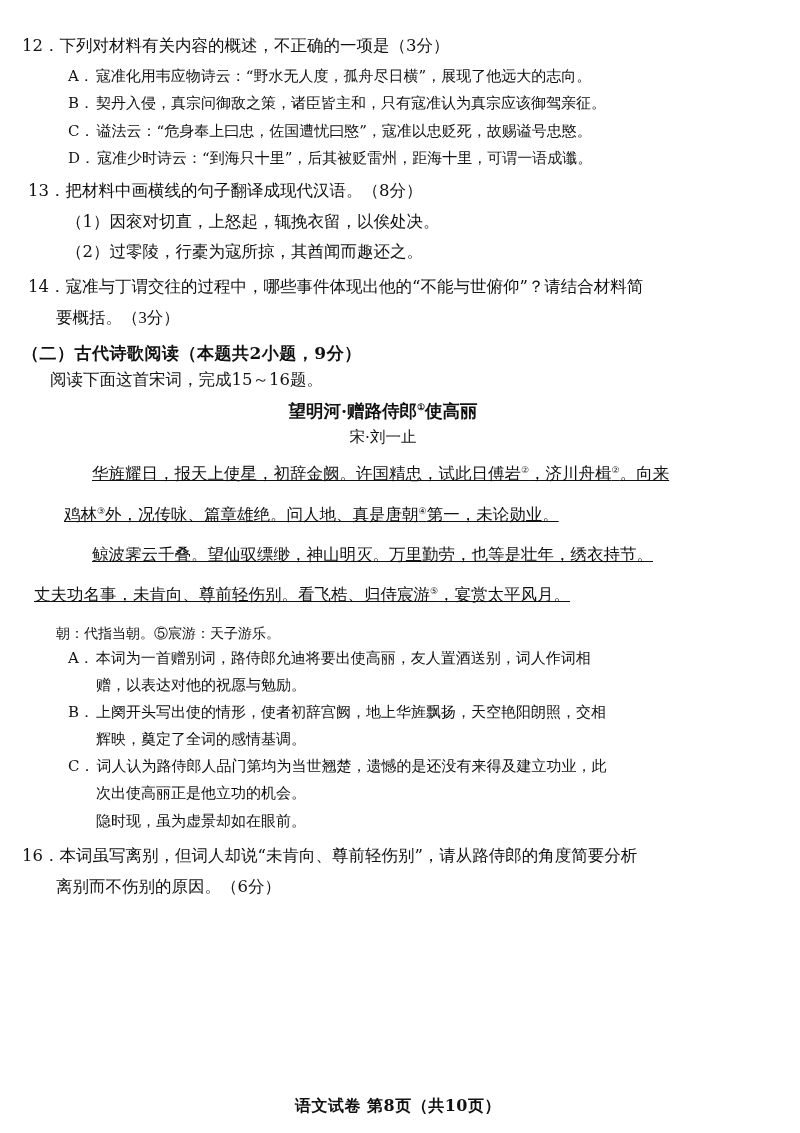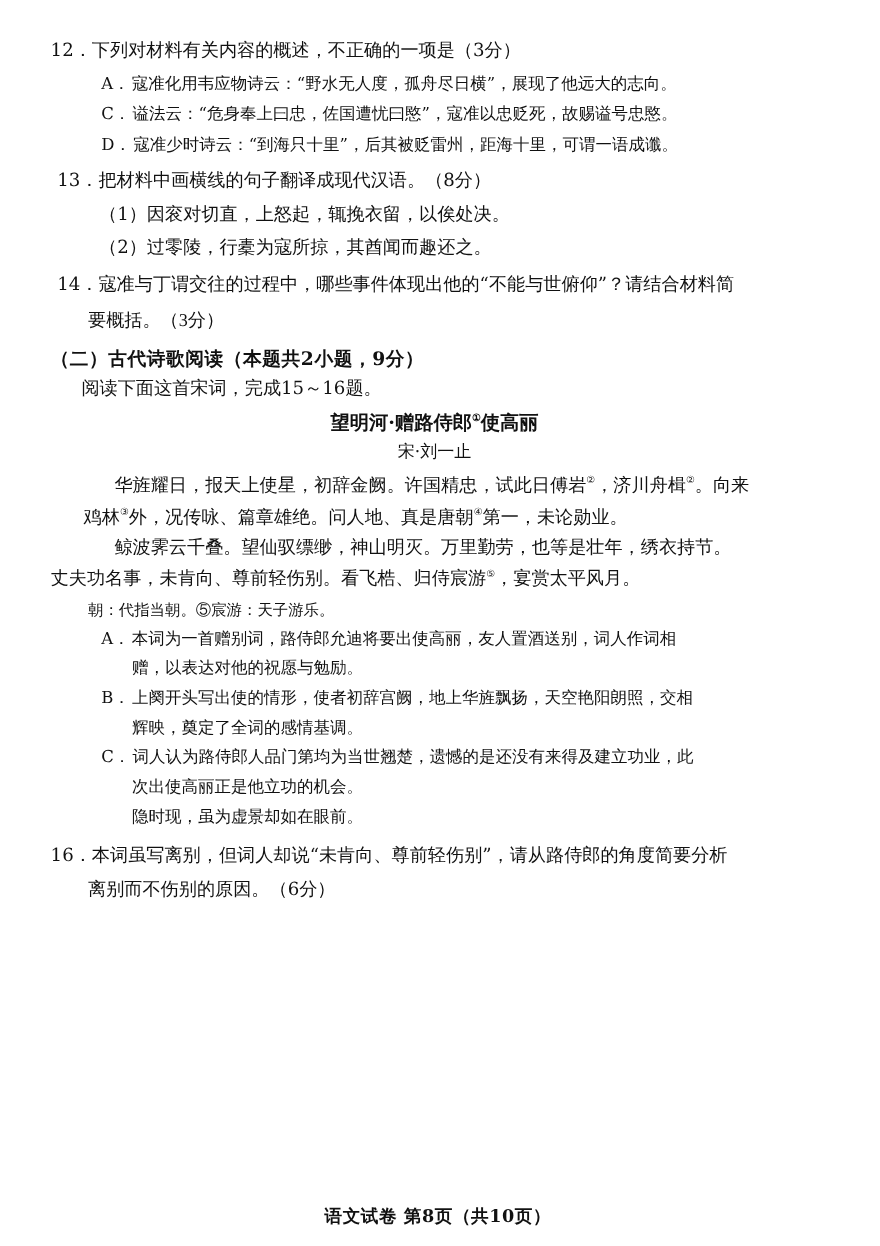--- a/index.html
+++ b/index.html
@@ -12,21 +12,21 @@
     background: #ffffff;
     font-family: "DejaVu Serif", "Liberation Serif", serif;
     color: #111;
     position: relative;
     overflow: hidden;
   }
   .page {
     position: relative;
     width: 796px;
     height: 1133px;
-    padding: 26px 52px 0 46px;
+    padding: 26px 52px 0 22px;
     box-sizing: border-box;
   }
   .q {
     font-size: 16.5px;
     line-height: 1.72;
     margin: 0 0 3px 0;
   }
   .q-head {
     text-indent: 0;
     margin-top: 6px;
@@ -72,21 +72,22 @@
     margin: 8px 0 4px 0;
   }
   .poem-author {
     text-align: center;
     font-size: 15.5px;
     margin: 0 0 6px 0;
   }
   .poem-line {
     font-size: 16.5px;
     line-height: 1.72;
-    margin: 0;
+    margin: 12px;
+    text-decoration: underline;
   }
   .poem-ind {
     padding-left: 58px;
   }
   .poem-ind2 {
     padding-left: 30px;
   }
   .poem-flush {
     padding-left: 0;
   }
@@ -117,20 +118,23 @@
 </head>
 <body>
 
 <div class="page">
 
   <p class="q q-head">
     <span class="num">12</span><span>．</span><span>下列对材料有关内容的概述，不正确的一项是（3分）</span>
   </p>
   <p class="opt">
     <span class="lab">A．</span><span>寇准化用韦应物诗云：“野水无人度，孤舟尽日横”，展现了他远大的志向。</span>
+  </p>
+  <p class="opt">
+    <span class="lab">B．</span><span>契丹入侵，真宗问御敌之策，诸臣皆主和，只有寇准认为真宗应该御驾亲征。</span>
   </p>
   <p class="opt">
     <span class="lab">C．</span><span>谥法云：“危身奉上曰忠，佐国遭忧曰愍”，寇准以忠贬死，故赐谥号忠愍。</span>
   </p>
   <p class="opt">
     <span class="lab">D．</span><span>寇准少时诗云：“到海只十里”，后其被贬雷州，距海十里，可谓一语成谶。</span>
   </p>
 
   <p class="q q-head" style="padding-left:6px;">
     <span class="num">13</span><span>．</span><span>把材料中画横线的句子翻译成现代汉语。（8分）</span>

